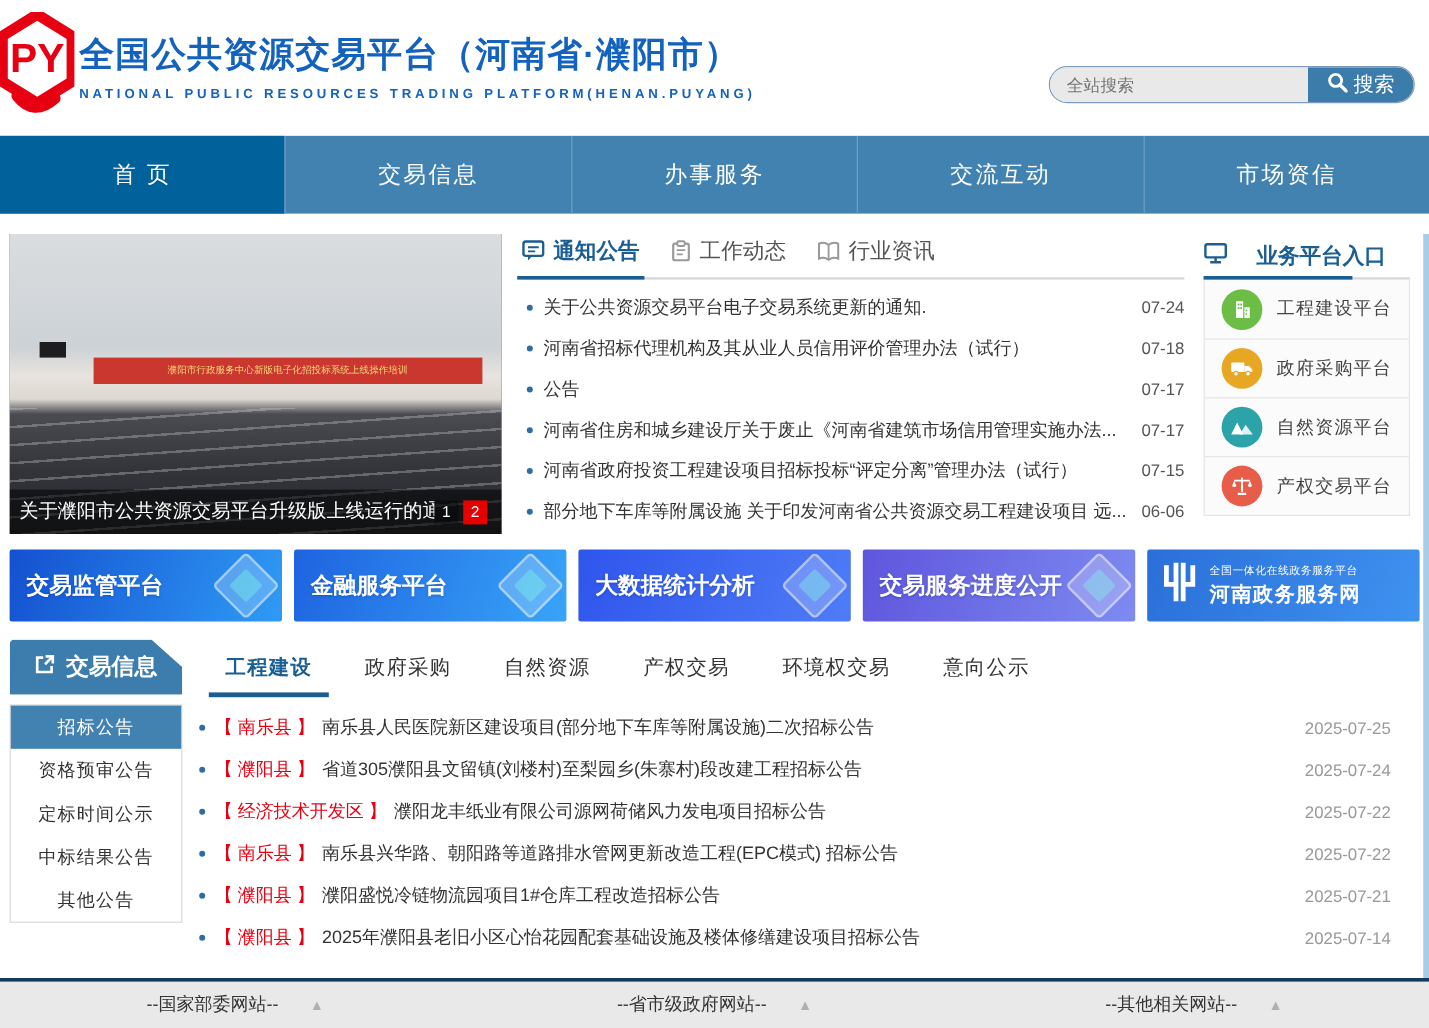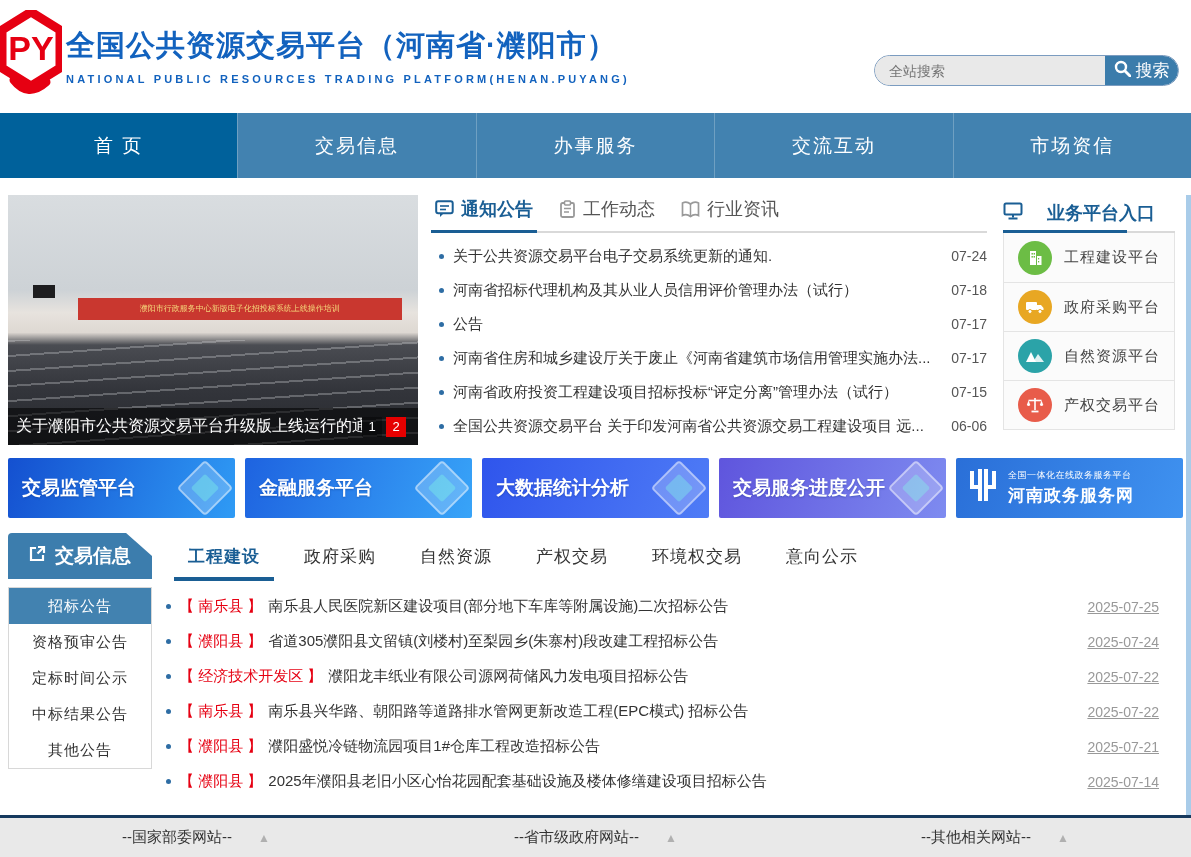--- a/index.html
+++ b/index.html
@@ -11,21 +11,21 @@
   .header { position:relative; height:113px; background:#fff; }
   .logo { position:absolute; left:0; top:10px; width:62px; height:92px; }
   .logo svg { width:100%; height:100%; }
   .brand { position:absolute; left:66px; top:26px; }
   .brand-title { font-size:29px; font-weight:bold; color:#1262be; letter-spacing:1px; }
   .brand-sub { margin-top:7px; font-size:11px; font-weight:bold; color:#1262be; letter-spacing:3.2px; }
   .searchbox { position:absolute; right:12px; top:55px; width:305px; height:31px;
     border:1px solid #7b9cc0; border-radius:16px; overflow:hidden; display:flex; background:#e9e9e9; }
   .searchbox input { flex:1; border:0; outline:none; background:#e9e9e9; padding:0 14px;
     font-size:14px; color:#555; font-family:inherit; }
-  .search-btn { width:73px; background:#3b7cab; color:#fff; border:0; font-size:17px;
+  .search-btn { width:88px; background:#3b7cab; color:#fff; border:0; font-size:17px;
     display:flex; align-items:center; justify-content:center; gap:5px; cursor:pointer;
     border-radius:0 16px 16px 0; font-family:inherit;text-align:right; }
 
   
   .nav { height:65px; display:flex; background:#4282b0; }
   .nav-item { flex:1; display:flex; align-items:center; justify-content:center;
     color:#fff; font-size:19px; letter-spacing:2px; border-left:1px solid #6fa0c2; cursor:pointer; }
   .nav-item:first-child { border-left:none; }
   .nav-item.active { background:#00619b; }
 
@@ -106,21 +106,21 @@
   .trade-body { display:flex; margin-top:8px; }
   .cats { width:144px; border:1px solid #d8d8d8; align-self:flex-start; }
   .cat { height:36px; display:flex; align-items:center; justify-content:center; font-size:15px;
     color:#333; cursor:pointer; letter-spacing:1px; }
   .cat.active { background:#4282b0; color:#fff; }
   .tlist { flex:1; padding:2px 0 0 14px; }
   .trow { display:flex; align-items:center; height:35px; cursor:pointer; }
   .trow .bullet { width:5px; height:5px; border-radius:50%; background:#2e6da4; margin-right:8px; flex:none; }
   .trow .region { color:#e60012; font-size:15px; white-space:nowrap; margin-right:6px; }
   .trow .ttitle { flex:1; font-size:15px; color:#333; white-space:nowrap; overflow:hidden; text-overflow:ellipsis; }
-  .trow .tdate { font-size:14px; color:#999; margin-left:14px; margin-right:24px;text-decoration:underline; }
+  .trow .tdate { font-size:14px; color:#999; margin-left:14px; margin-right:24px; }
 
   
   .footer { position:absolute; left:0; right:0; bottom:0; height:42px; background:#e9e9e9;
     border-top:3px solid #16395e; display:flex; align-items:center; justify-content:space-around; }
   .flink { display:flex; align-items:center; gap:26px; font-size:15px; color:#333; cursor:pointer; }
   .flink .tri { color:#b0b0b0; font-size:12px; }
 
   .scroll-strip { position:absolute; right:0; top:195px; bottom:42px; width:5px; background:#a9cce9; }
 </style>
 </head>
@@ -234,21 +234,21 @@
             <span class="ntitle">河南省住房和城乡建设厅关于废止《河南省建筑市场信用管理实施办法...</span>
             <span class="ndate">07-17</span>
           </div>
         <div class="nrow">
             <span class="bullet"></span>
             <span class="ntitle">河南省政府投资工程建设项目招标投标“评定分离”管理办法（试行）</span>
             <span class="ndate">07-15</span>
           </div>
         <div class="nrow">
             <span class="bullet"></span>
-            <span class="ntitle">全国公共资源交易平台 关于印发河南省公共资源交易工程建设项目 远...</span>
+            <span class="ntitle">部分地下车库等附属设施 关于印发河南省公共资源交易工程建设项目 远...</span>
             <span class="ndate">06-06</span>
           </div>
       </div>
     </div>
 
     <div class="entry">
       <div class="entry-head">
         <span class="ic">
           <svg width="20" height="18" viewBox="0 0 20 18">
               <rect x="1.5" y="1.5" width="17" height="11" rx="1.5" fill="none" stroke="#1a5e94" stroke-width="2"></rect>

